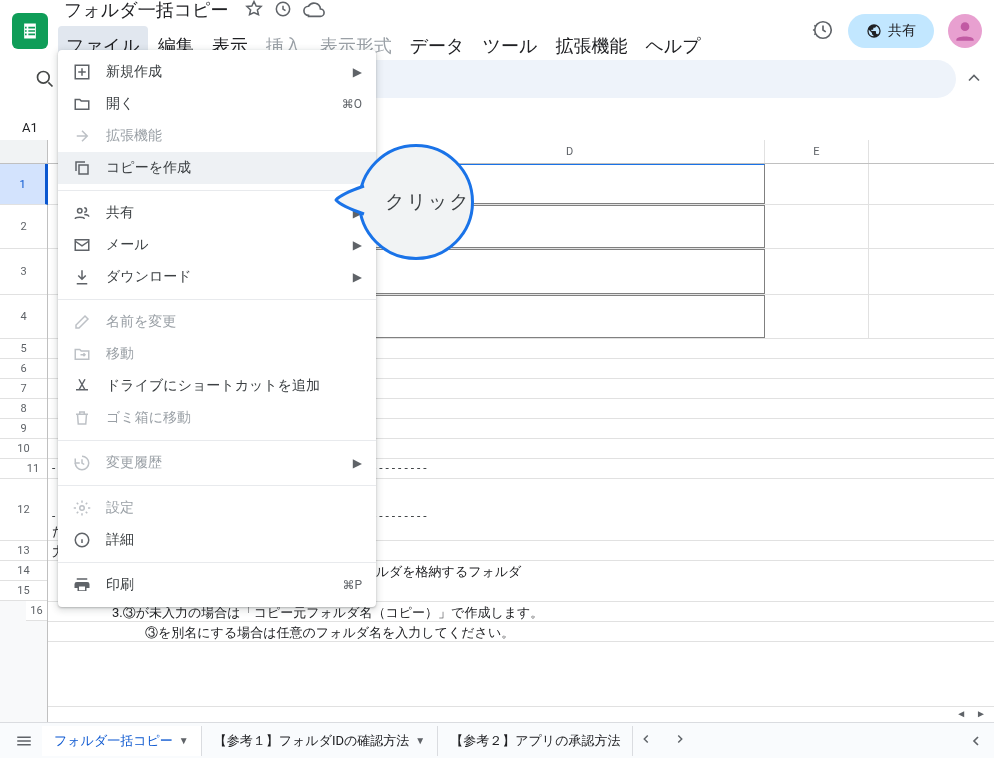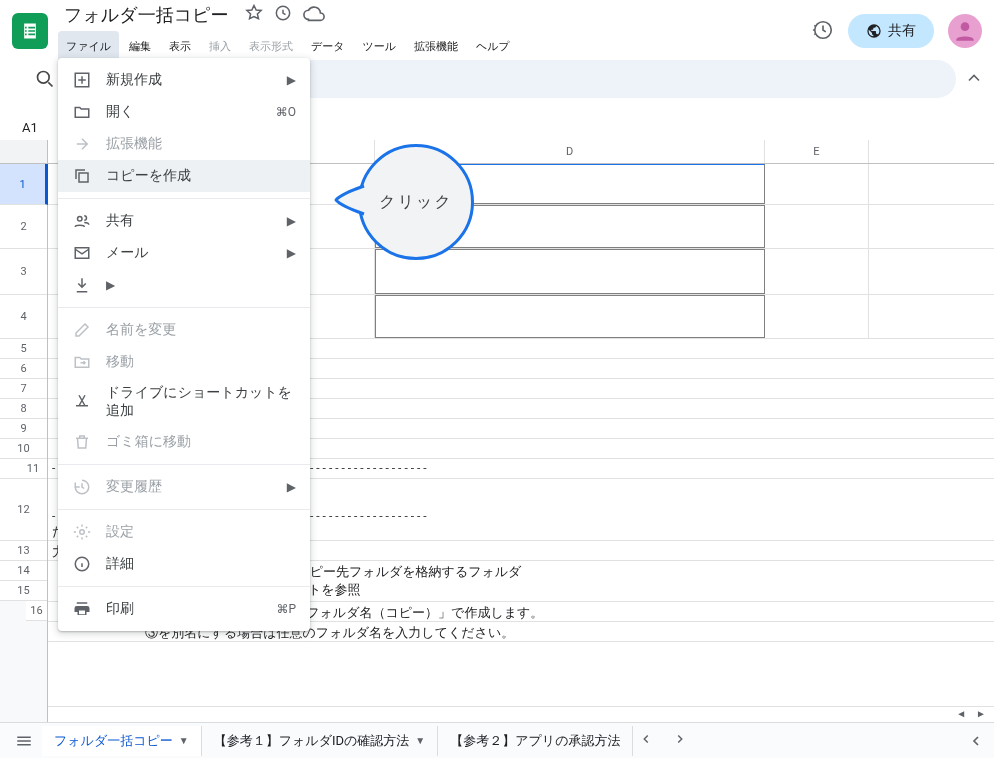--- a/index.html
+++ b/index.html
@@ -6,21 +6,21 @@
   body { margin: 0; font-family: "Google Sans", Roboto, Arial, sans-serif; font-size: 14px; color: #202124; background: #fff; width: 994px; height: 758px; overflow: hidden; position: relative; }
   
   .titlebar { display: flex; align-items: center; padding: 6px 12px 0 12px; height: 56px; }
   .logo { width: 36px; height: 36px; background: #0f9d58; border-radius: 6px; display: flex; align-items: center; justify-content: center; margin-right: 10px; }
   .logo svg { fill: #fff; }
   .title-area { flex: 1; display: flex; flex-direction: column; }
   .doc-title-row { display: flex; align-items: center; gap: 10px; }
   .doc-title { font-size: 18px; color: #202124; padding: 2px 6px; }
   .title-icon { color: #5f6368; }
   .menubar { display: flex; gap: 2px; margin-top: 2px; }
-  .menu-item { padding: 8px 8px; font-size: 11px; color: #202124; cursor: pointer; border-radius: 4px; }
+  .menu-item { padding: 8px 8px; font-size: 18px; color: #202124; cursor: pointer; border-radius: 4px; }
   .menu-item.active { background: #e1e7ef; }
   .menu-item.disabled { color: #9aa0a6; }
   .right-tools { display: flex; align-items: center; gap: 14px; }
   .share-btn { background: #c2e7ff; border-radius: 40px; padding: 8px 18px; display: flex; align-items: center; gap: 6px; font-weight: 500; }
   .avatar { width: 34px; height: 34px; border-radius: 50%; background: #e8a0d0; display: flex; align-items: center; justify-content: center; }
   .history-icon { color: #5f6368; }
   
   .formula-bar { display: flex; align-items: center; margin: 4px 10px 10px 30px; }
   .search-circle { width: 30px; height: 30px; display: flex; align-items: center; justify-content: center; margin-right: 8px; color: #444746;}
   .formula-area { flex: 1; background: #eef3fa; border-radius: 30px; height: 38px; display: flex; align-items: center; padding: 0 16px; }
@@ -44,32 +44,32 @@
   
   .sheet-tabs { position: absolute; left: 0; right: 0; bottom: 0; height: 36px; border-top: 1px solid #dadce0; display: flex; align-items: center; padding: 0 6px; background: #f9fbfd; }
   .tab-ctrl { width: 36px; height: 32px; display: flex; align-items: center; justify-content: center; color: #5f6368; }
   .sheet-tab { padding: 6px 12px; font-size: 13px; display: flex; align-items: center; gap: 6px; border-right: 1px solid #dadce0; }
   .sheet-tab.active { color: #0b57d0; font-weight: 500; background: #fff; }
   .tab-caret { color: #5f6368; font-size: 10px; }
   .tab-nav { margin-left: 6px; display: flex; gap: 20px; color: #5f6368; }
   .explore { position: absolute; right: 10px; bottom: 6px; color: #5f6368; }
 
   
-  .dropdown { position: absolute; left: 58px; top: 58px; width: 252px; background: #fff; border-radius: 4px; box-shadow: 0 2px 6px 2px rgba(60,64,67,.15), 0 1px 2px rgba(60,64,67,.3); padding: 6px 0; z-index: 50; }
+  .dropdown { position: absolute; left: 58px; top: 50px; width: 318px; background: #fff; border-radius: 4px; box-shadow: 0 2px 6px 2px rgba(60,64,67,.15), 0 1px 2px rgba(60,64,67,.3); padding: 6px 0; z-index: 50; }
   .dd-item { display: flex; align-items: center; padding: 6px 14px; gap: 14px; font-size: 14px; color: #3c4043; min-height: 32px; cursor: pointer; }
   .dd-item.disabled { color: #9aa0a6; }
   .dd-item.hover { background: #eef1f4; }
   .dd-icon { width: 20px; display: flex; justify-content: center; color: #5f6368; }
   .dd-item.disabled .dd-icon { color: #bdc1c6; }
   .dd-label { flex: 1; }
   .dd-sub { color: #5f6368; font-size: 12px; }
   .dd-sep { height: 1px; background: #e8eaed; margin: 6px 0; }
 
   .callout { position: absolute; left: 358px; top: 144px; z-index: 60; }
-  .callout-bubble { width: 116px; height: 116px; border: 3px solid #1a73e8; border-radius: 50%; background: #f1f3f4; display: flex; align-items: center; justify-content: center; font-size: 16px; color: #3c4043; letter-spacing: 2px; }
+  .callout-bubble { width: 116px; height: 116px; border: 3px solid #1a73e8; border-radius: 50%; background: #f1f3f4; display: flex; align-items: center; justify-content: flex-end; font-size: 19px; color: #3c4043; letter-spacing: 2px; }
   .callout svg { position: absolute; left: -22px; top: 32px; }
 
   .scroll-stub { position:absolute; right:0; bottom:38px; height:14px; left:48px; border-top:1px solid #e1e1e1; display:flex; justify-content:flex-end; padding-right:4px; gap:2px; align-items:center;}
   .scroll-stub span{ font-size:10px; color:#5f6368; padding:0 4px;}
   
   .textline { font-size: 13px; color: #202124; white-space: nowrap; }
   .dashes { font-size: 12px; color: #3c4043; letter-spacing: 0px; white-space: nowrap; overflow: hidden; }
 </style>
 </head>
 <body>
@@ -349,20 +349,21 @@
       </span>
     <span class="dd-label">メール</span>
     <span class="dd-sub">▶</span>
   </div>
   <div class="dd-item">
     <span class="dd-icon">
         <svg width="18" height="18" viewBox="0 0 24 24" fill="none" stroke="#5f6368" stroke-width="2">
           <path d="M12 3v12m-5-5l5 5 5-5M5 21h14"></path>
         </svg>
       </span>
+    <span class="dd-label">ダウンロード</span>
     <span class="dd-sub">▶</span>
   </div>
   <div class="dd-sep"></div>
   <div class="dd-item disabled">
     <span class="dd-icon">
         <svg width="18" height="18" viewBox="0 0 24 24" fill="none" stroke="#bdc1c6" stroke-width="2">
           <path d="M4 20h4L20 8l-4-4L4 16z"></path>
         </svg>
       </span>
     <span class="dd-label">名前を変更</span>

